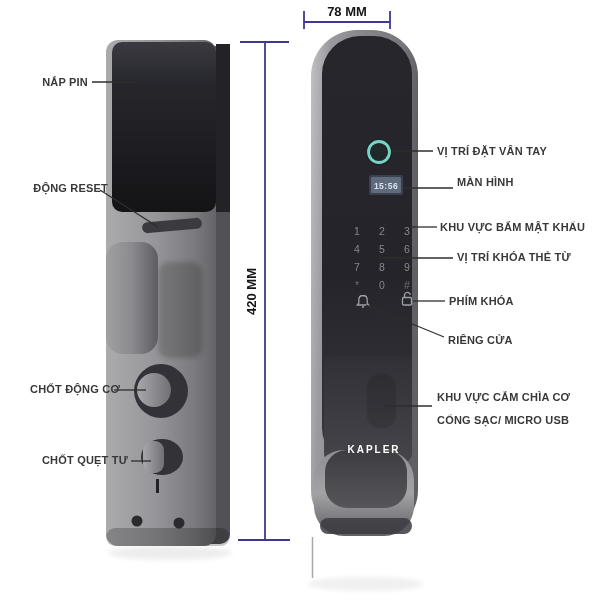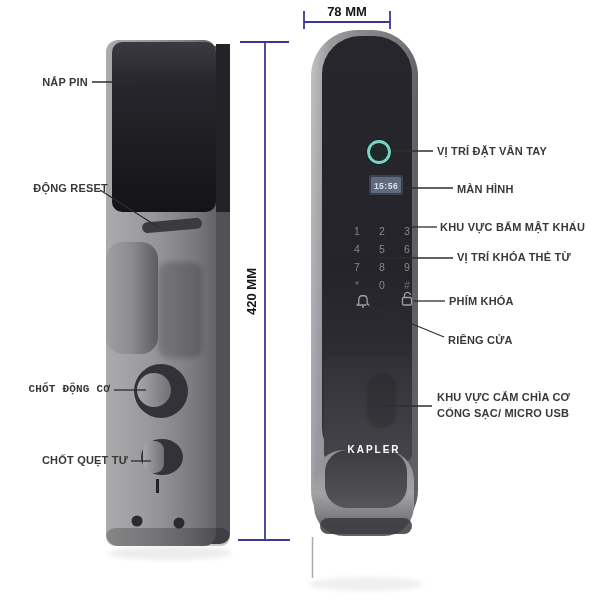--- a/index.html
+++ b/index.html
@@ -5,21 +5,21 @@
   html,body { margin:0; padding:0; background:#fff; }
   .canvas {
     position:relative; width:600px; height:600px; background:#ffffff;
     overflow:hidden; font-family:"Liberation Sans","DejaVu Sans",sans-serif;
   }
   .canvas svg { position:absolute; left:0; top:0; }
   .label {
     position:absolute; font-size:11px; font-weight:bold; color:#383838;
     white-space:nowrap; letter-spacing:0.2px; line-height:13px;
   }
-  .label .l2 { display:block; margin-top:3px; }
+  .label .l2 { display:block; margin-top:10px; }
   .dim {
     position:absolute; font-size:13px; font-weight:bold; color:#151515;
     text-align:center; white-space:nowrap;
   }
   .dim-vert { transform:rotate(-90deg); }
   svg text { font-family:"Liberation Sans","DejaVu Sans",sans-serif; }
 </style>
 </head>
 <body>
 
@@ -167,25 +167,25 @@
       <line x1="366" y1="305" x2="444" y2="337"></line>
       <line x1="385" y1="406" x2="432" y2="406"></line>
     </g>
   </svg>
 
   <div class="dim" style="left:303px; top:4px; width:88px;">78 MM</div>
   <div class="dim dim-vert" style="left:214px; top:284px; width:74px;">420 MM</div>
 
   <div class="label" style="right:512px; top:76px;">NẮP PIN</div>
   <div class="label" style="right:492px; top:182px;">ĐỘNG RESET</div>
-  <div class="label" style="right:490px; top:383px;font-family:Liberation Mono, monospace;">CHỐT ĐỘNG CƠ</div>
+  <div class="label" style="right:480px; top:383px;">CHỐT ĐỘNG CƠ</div>
   <div class="label" style="right:472px; top:454px;">CHỐT QUẸT TƯ</div>
 
   <div class="label" style="left:437px; top:145px;">VỊ TRÍ ĐẶT VÂN TAY</div>
-  <div class="label" style="left:457px; top:183px;">MÀN HÌNH</div>
+  <div class="label" style="left:457px; top:176px;">MÀN HÌNH</div>
   <div class="label" style="left:440px; top:221px;">KHU VỰC BẤM MẬT KHẨU</div>
   <div class="label" style="left:457px; top:251px;">VỊ TRÍ KHÓA THẺ TỪ</div>
   <div class="label" style="left:449px; top:295px;">PHÍM KHÓA</div>
   <div class="label" style="left:448px; top:334px;">RIÊNG CỬA</div>
   <div class="label" style="left:437px; top:391px;">
     <span>KHU VỰC CẮM CHÌA CƠ</span>
     <span class="l2">CỔNG SẠC/ MICRO USB</span>
   </div>
 
 </div>

